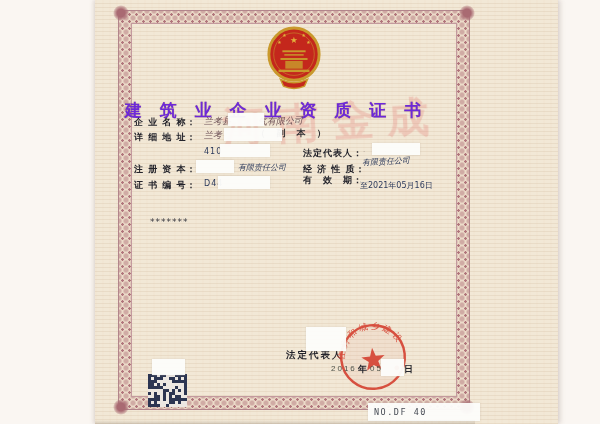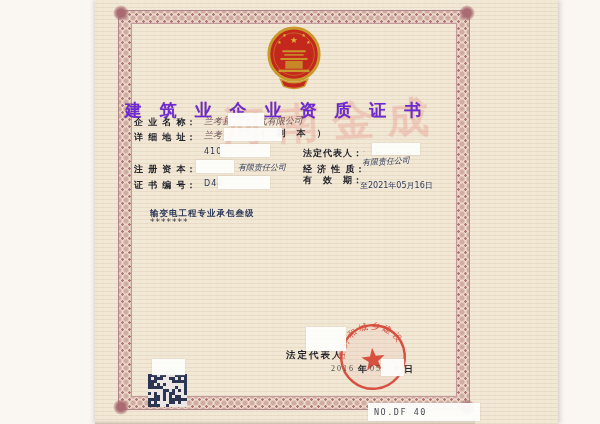--- a/index.html
+++ b/index.html
@@ -42,21 +42,21 @@
   .val{position:absolute;font-size:8px;color:#2e3a58;white-space:nowrap;}
   .handwrite{font-style:italic;color:#6d5157;transform:rotate(-2deg);font-size:9px;}
   .navy{color:#2c3a5c;}
   .smudge{position:absolute;font-size:7px;color:rgba(90,90,100,.55);letter-spacing:2px;}
   .redact{position:absolute;background:#fdfdfb;opacity:.96;box-shadow:0 0 2px rgba(200,190,175,.6);}
   .quallabel{position:absolute;font-size:9px;font-weight:bold;color:#23232b;letter-spacing:1px;}
   .qualitem{position:absolute;font-size:8.5px;font-weight:bold;color:#2c3a5c;letter-spacing:1px;}
   .qualstars{position:absolute;font-size:9px;color:#3a3a42;letter-spacing:1px;}
   .issuer{position:absolute;font-size:9.5px;font-weight:bold;color:#23232b;letter-spacing:2px;}
   .datebit{position:absolute;white-space:nowrap;}
-  .datenum{font-size:8px;color:#4d5148;letter-spacing:2px;font-family:Liberation Serif, serif;}
+  .datenum{font-size:8px;color:#4d5148;letter-spacing:2px;font-family:Liberation Sans, sans-serif;}
   .dateunit{font-size:9px;font-weight:bold;color:#23232b;}
   .ministry{position:absolute;left:280px;top:385px;width:168px;text-align:center;
     font-size:8px;font-weight:bold;color:#23232b;white-space:nowrap;}
   .seal{position:absolute;left:334px;top:318px;transform:rotate(-6deg);opacity:.92;}
   .qr{position:absolute;left:148px;top:374px;width:39px;height:33px;background:#ece7e2;}
   .qrc{position:absolute;width:3px;height:3px;background:#2c3552;}
   .urlline{position:absolute;left:129px;top:409px;font-size:6.5px;font-weight:bold;
     color:#6e4a44;white-space:nowrap;letter-spacing:.2px;}
   .serial{position:absolute;left:374px;top:407px;font-size:8.5px;color:#474c55;
     letter-spacing:1.5px;font-family:"DejaVu Sans Mono","Liberation Mono",monospace;}
@@ -116,21 +116,20 @@
 
   <div class="lbl" style="left:303px;top:147px;">法定代表人：</div>
   <div class="smudge" style="left:363px;top:148px;">· ·· ·</div>
 
   <div class="lbl" style="left:303px;top:163px;">经 济 性 质：</div>
   <div class="val navy" style="left:362px;top:156px;font-style:italic;transform:rotate(-3deg);">有限责任公司</div>
 
   <div class="lbl" style="left:303px;top:174px;">有　效　期：</div>
   <div class="val navy" style="left:360px;top:180px;text-align:center;">至2021年05月16日</div>
 
-  <div class="qualitem" style="left:150px;top:208px;">输变电工程专业承包叁级</div>
   <div class="qualstars" style="left:150px;top:217px;">*******</div>
 
   <div class="issuer" style="left:286px;top:349px;">法定代表人</div>
 
   <svg class="seal" width="78" height="78" viewBox="0 0 76 76">
     <circle cx="38" cy="38" r="31" fill="rgba(213,68,52,.05)" stroke="#d54434" stroke-width="2.4"></circle>
     <defs>
         <path id="sealArc" d="M 11,46 A 28,28 0 1 1 65,46"></path>
       </defs>
     <text font-size="8.5" fill="#d54434" letter-spacing="2.5">

